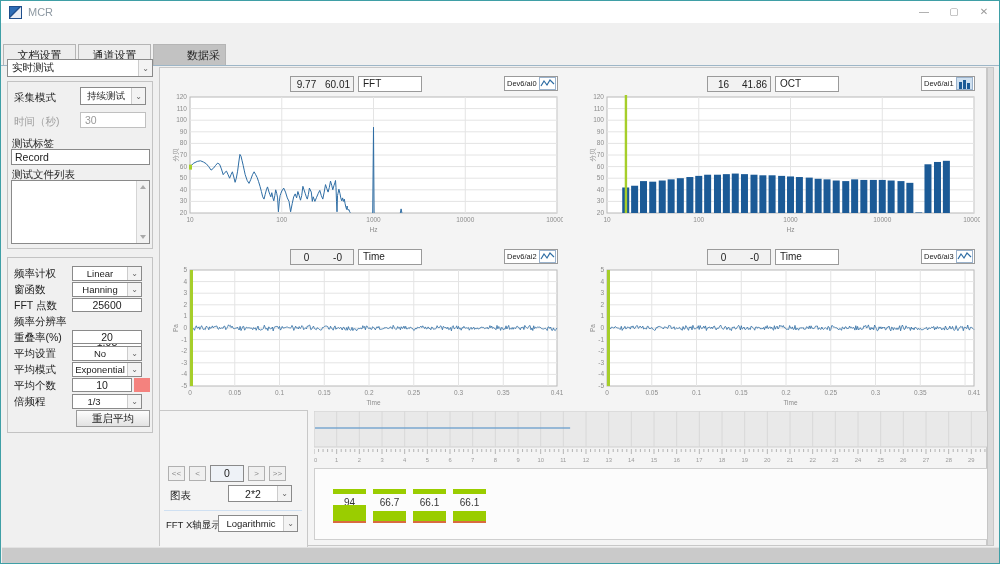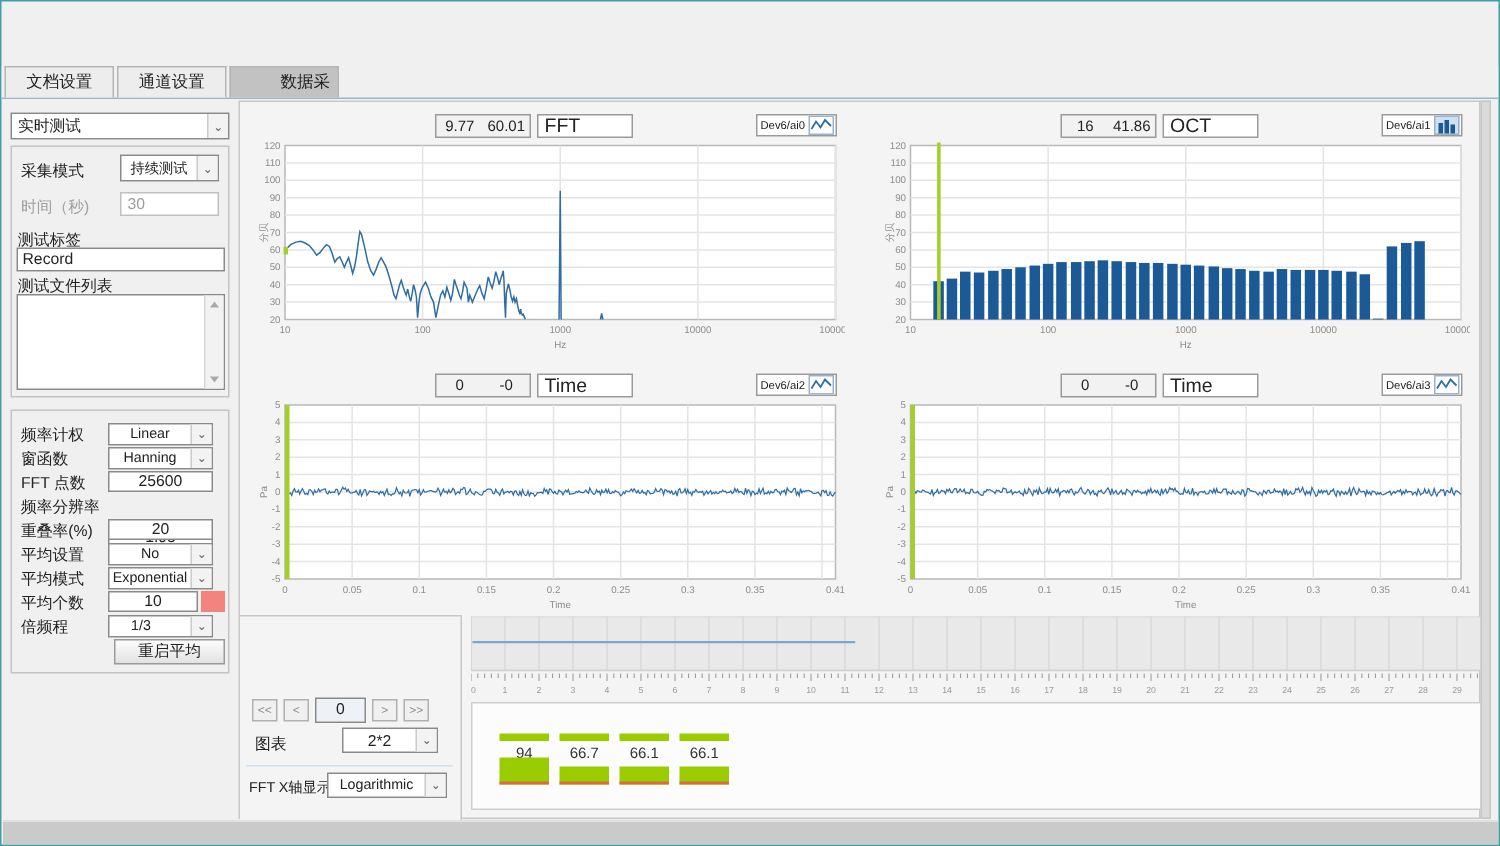--- a/index.html
+++ b/index.html
@@ -10,21 +10,21 @@
   #title-text{margin-left:6px;color:#8f9aa3;font-size:11px;}
   #win-controls{margin-left:auto;display:flex;}
   .winbtn{width:30px;height:22px;text-align:center;line-height:22px;color:#9a9a9a;font-size:10px;}
   #menubar{position:absolute;left:0;top:22px;width:100%;height:21px;background:#ffffff;border-bottom:1px solid #e3e3e3;display:flex;align-items:center;}
   .menu-item{padding:0 11px;font-size:11px;color:#222;}
   .menu-item.disabled{color:#b4b4b4;}
   #tabbar{position:absolute;left:0;top:43px;width:100%;height:22px;background:#f0f0f0;border-bottom:1px solid #9db6c7;box-sizing:border-box;display:flex;}
   .tab{width:73px;height:21px;line-height:21px;text-align:center;font-size:11px;background:#ededed;border:1px solid #b5b5b5;border-bottom:none;box-sizing:border-box;margin-left:2px;}
   .tab.active{background:#c2c2c2;padding-left:28px;}
   
-  #sidebar{position:absolute;left:4px;top:72px;width:152px;height:470px;}
+  #sidebar{position:absolute;left:4px;top:56px;width:152px;height:470px;}
   .groupbox{position:absolute;border:1px solid #c3c3c3;box-sizing:border-box;}
   .lbl{position:absolute;font-size:10.5px;color:#222;white-space:nowrap;}
   .lbl.dis{color:#a0a0a0;}
   .combo{position:absolute;background:#fff;border:1px solid #8a8a8a;box-sizing:border-box;display:flex;align-items:center;font-size:9.5px;}
   .combo .val{flex:1;text-align:center;overflow:hidden;white-space:nowrap;}
   .combo .arr{width:13px;align-self:stretch;border-left:1px solid #cccccc;background:#f3f3f3;color:#666;font-size:8px;display:flex;align-items:center;justify-content:center;}
   .tin{position:absolute;background:#fff;border:1px solid #8a8a8a;box-sizing:border-box;font-size:10.5px;text-align:center;line-height:14px;}
   .tin.dis{border-color:#c0c0c0;color:#9a9a9a;}
   .btn{position:absolute;background:linear-gradient(#fdfdfd,#e2e2e2);border:1px solid #9a9a9a;box-sizing:border-box;text-align:center;font-size:10.5px;}
   .btn.dis{background:#d9d9d9;border-color:#bcbcbc;}
@@ -33,21 +33,21 @@
   .scrolltri{position:absolute;left:3px;width:0;height:0;border-left:3.5px solid transparent;border-right:3.5px solid transparent;}
   .scrolltri.up{top:4px;border-bottom:4px solid #a9a9a9;}
   .scrolltri.down{bottom:4px;border-top:4px solid #a9a9a9;}
   .flag{position:absolute;background:#f4827e;}
   #timer{position:absolute;width:100%;text-align:center;font-weight:bold;font-size:10.5px;}
   
   #main{position:absolute;left:158px;top:66px;width:828px;height:479px;background:#f4f4f4;border:1px solid #c8c8c8;box-sizing:border-box;}
   .cell{position:absolute;width:393px;height:160px;}
   .readout{position:absolute;left:120px;top:2px;width:64px;height:16px;background:#f2f2f2;border:1px solid #9a9a9a;box-sizing:border-box;display:flex;align-items:center;font-size:10px;}
   .readout span{flex:1;text-align:center;}
-  .ctitle{position:absolute;left:188px;top:2px;width:64px;height:16px;background:#fff;border:1px solid #9a9a9a;box-sizing:border-box;font-size:13px;line-height:14px;padding-left:4px;}
+  .ctitle{position:absolute;left:188px;top:2px;width:64px;height:16px;background:#fff;border:1px solid #9a9a9a;box-sizing:border-box;font-size:10px;line-height:14px;padding-left:4px;}
   .chbox{position:absolute;left:334px;top:2px;width:54px;height:15px;background:#fff;border:1px solid #9a9a9a;box-sizing:border-box;display:flex;align-items:center;font-size:7.5px;padding-left:2px;}
   .cell svg.plot{position:absolute;left:0;top:20px;}
   
   #mid-panel{position:absolute;left:0;top:342px;width:148px;height:137px;border-top:1px solid #c8c8c8;border-right:1px solid #c8c8c8;box-sizing:border-box;background:#f4f4f4;}
   .pgbtn{position:absolute;width:17px;height:15px;background:#f0f0f0;border:1px solid #b0b0b0;box-sizing:border-box;color:#8a8a8a;font-size:8px;text-align:center;line-height:13px;}
   #page-box{position:absolute;left:50px;top:54px;width:34px;height:17px;background:#eef2f7;border:1px solid #8a8a8a;box-sizing:border-box;text-align:center;line-height:15px;font-size:10.5px;}
   #mid-sep{position:absolute;left:4px;top:99px;width:138px;height:1px;background:#cfe0f2;}
   
   #strip-wrap{position:absolute;left:154px;top:343px;width:680px;height:54px;}
   #signal{position:absolute;left:154px;top:400px;width:674px;height:72px;border:1px solid #cfcfcf;box-sizing:border-box;background:#fcfcfc;}
@@ -55,20 +55,33 @@
   .sig-bar{position:absolute;height:5px;}
   .sig-val{position:absolute;width:33px;text-align:center;font-size:10px;color:#333;}
   .sig-meter{position:absolute;}
   #scroll-strip{position:absolute;left:986px;top:66px;width:7px;height:479px;background:#dadada;border:1px solid #c6c6c6;box-sizing:border-box;}
   #bottom-strip{position:absolute;left:1px;top:546px;width:997px;height:17px;background:#cacaca;border-top:1px solid #e2e2e2;}
 </style>
 </head>
 <body>
 
 <div id="window">
+  <div id="titlebar">
+    <svg id="app-icon" viewBox="0 0 13 13">
+      <rect x="0" y="0" width="13" height="13" fill="#1e4e8c"></rect>
+      <path d="M1 12 L12 1 L12 12 Z" fill="#ffffff" opacity="0.9"></path>
+      <path d="M1 1 L10 1 L1 10 Z" fill="#2e6db5"></path>
+    </svg>
+    <span id="title-text">MCR</span>
+    <div id="win-controls">
+      <span class="winbtn">—</span>
+      <span class="winbtn">▢</span>
+      <span class="winbtn">✕</span>
+    </div>
+  </div>
   <div id="tabbar">
       <div class="tab">文档设置</div>
       <div class="tab">通道设置</div>
       <div class="tab active">数据采集</div>
     </div>
 
   <div id="sidebar">
     <div class="combo" style="left:2px;top:2px;width:146px;height:18px;">
       <span class="val" style="text-align:left;padding-left:4px;font-size:10.5px;">实时测试</span>
       <span class="arr">⌄</span>

